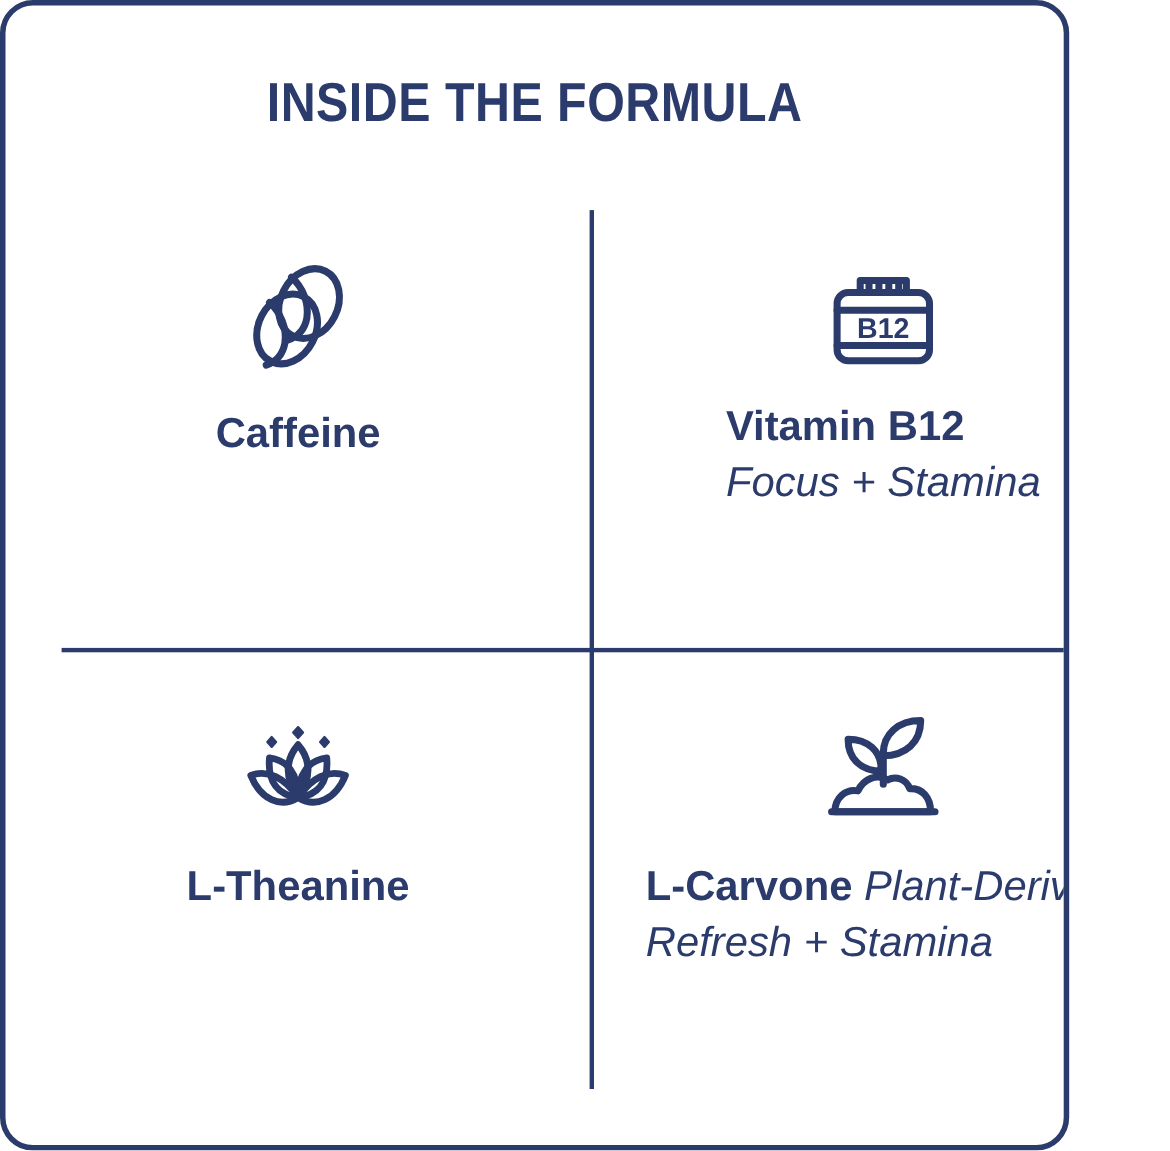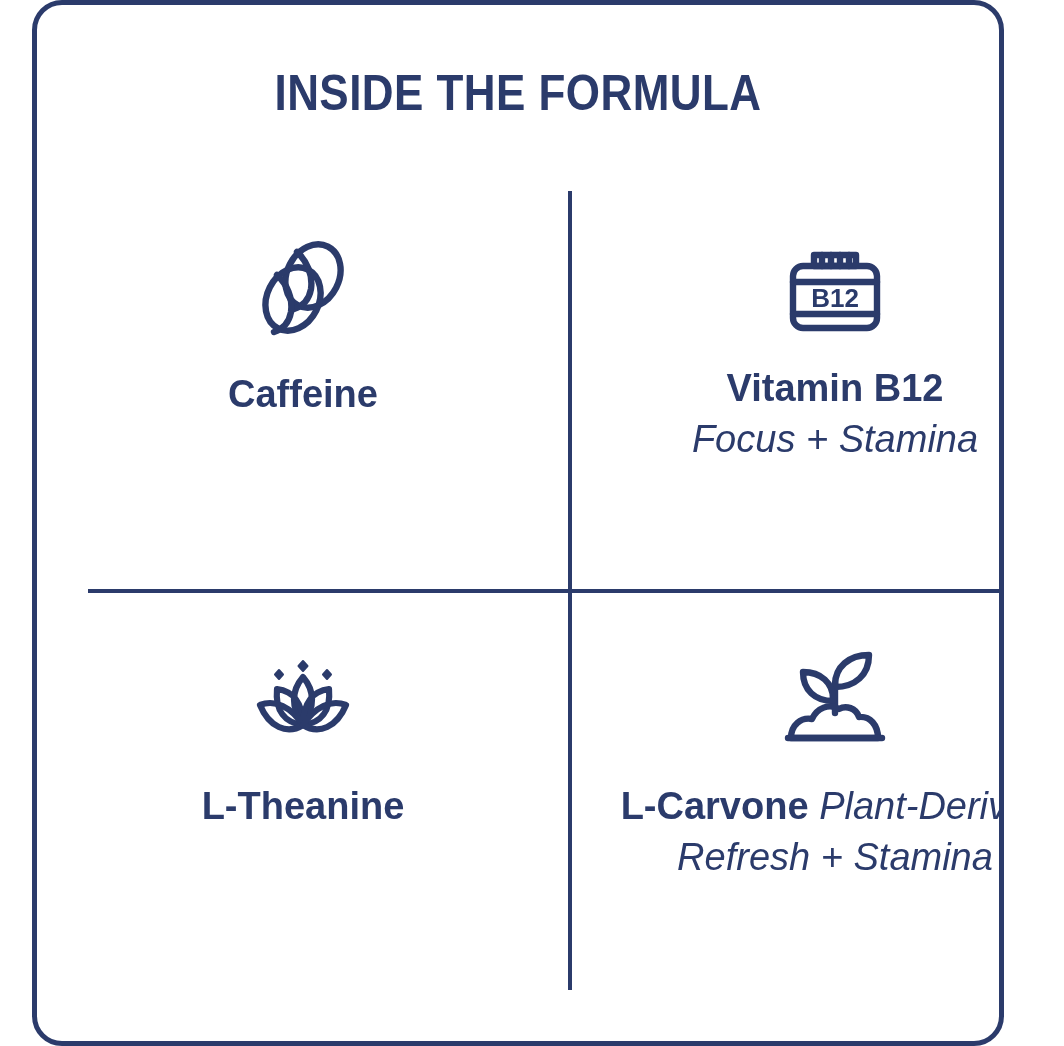--- a/index.html
+++ b/index.html
@@ -17,21 +17,20 @@
 
   .card {
     position: relative;
     box-sizing: border-box;
     width: 972px;
     height: 1046px;
     background: #ffffff;
     border: 5px solid #2B3B6B;
     border-radius: 30px;
     overflow: hidden;
-    margin-left: 32px;
   }
 
   
   .title {
     position: absolute;
     top: 62px;
     left: 0;
     width: 100%;
     text-align: center;
     color: #2B3B6B;
@@ -87,21 +86,20 @@
   .cell-bl { padding: 42px 60px 0 60px; }
   .cell-br { padding: 42px 50px 0 50px; }
 
   .icon-wrap {
     display: block;
     line-height: 0;
   }
   .icon-wrap svg { display: block; }
 
   .cell-text {
-    text-align: center;
     color: #2B3B6B;
     font-size: 38px;
     line-height: 1.33;
     font-style: italic;
   }
   .cell-tl .cell-text { margin-top: 24px; }
   .cell-tr .cell-text { margin-top: 22px; }
   .cell-bl .cell-text { margin-top: 26px; }
   .cell-br .cell-text { margin-top: 26px; }
 

